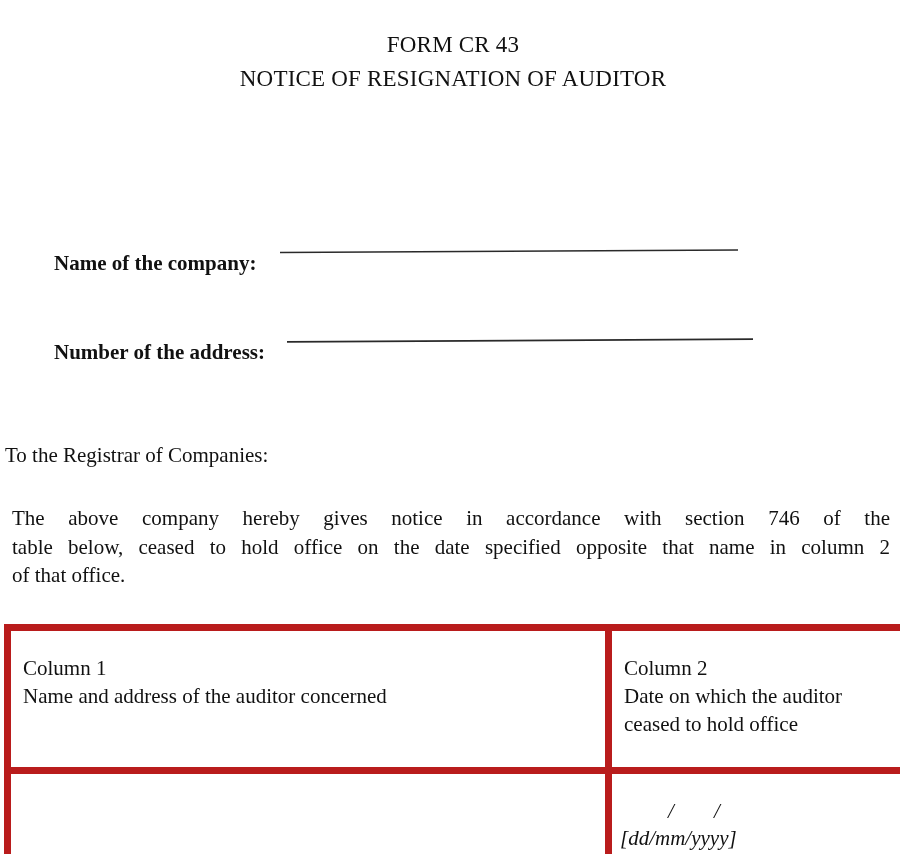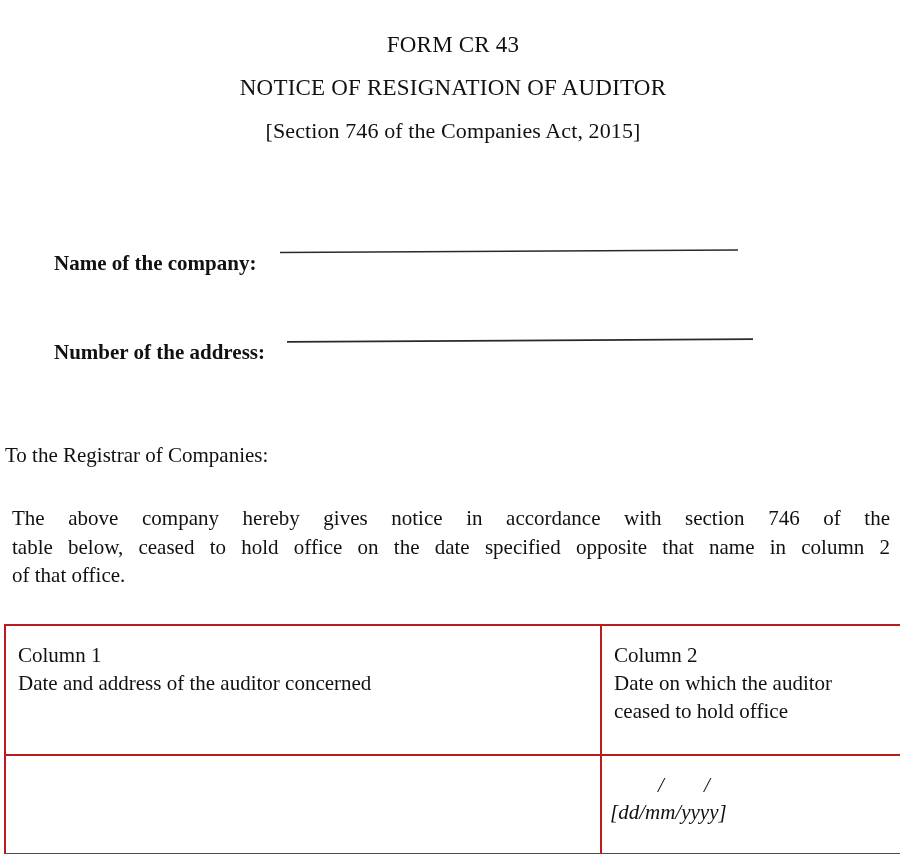--- a/index.html
+++ b/index.html
@@ -33,21 +33,20 @@
     text-align: center;
   }
   .title-main {
     font-size: 23px;
     line-height: 34px;
     letter-spacing: 0.2px;
   }
   .title-sub {
     font-size: 23px;
     line-height: 34px;
-    margin-top: 9px;
     letter-spacing: 0.2px;
   }
   .title-cite {
     font-size: 22px;
     line-height: 32px;
     margin-top: 10px;
     letter-spacing: 0.1px;
   }
 
   
@@ -118,23 +117,23 @@
     position: absolute;
     left: 4px;
     top: 624px;
     width: 906px;   
     border-collapse: collapse;
     table-layout: fixed;
     font-size: 21px;
     line-height: 28px;
   }
   .form-table td {
-    border: 2px solid #b91c1c;
+    border: 7px solid #b91c1c;
     vertical-align: top;
-    padding: 15px 0 10px 12px;
+    padding: 23px 0 10px 12px;
   }
   .col-left  { width: 582px; }
   .col-right { width: 324px; }
 
   .cell-line { display: block; }
 
   .slash-line {
     display: block;
     height: 26px;
     position: relative;
@@ -161,21 +160,20 @@
   .row-entry  td { height: 72px; }
 </style>
 </head>
 <body>
 
 <div class="page">
 
   <div class="heading-block">
     <div class="title-main">FORM CR 43</div>
     <div class="title-sub">NOTICE OF RESIGNATION OF AUDITOR</div>
-    <div class="title-cite">[Section 746 of the Companies Act, 2015]</div>
   </div>
 
   <div class="field-row field-name">
     <span class="field-label">Name of the company:</span>
     <span class="rule-wrap" style="width:458px; margin-left:24px;">
       <svg width="460" height="12" viewBox="0 0 460 12" aria-hidden="true">
         <line x1="0" y1="4.5" x2="458" y2="2.0" stroke="#2a2a2a" stroke-width="1.7"></line>
       </svg>
     </span>
   </div>
@@ -195,21 +193,21 @@
     <span class="jline">The above company hereby gives notice in accordance with section 746 of the</span>
     <span class="jline">table below, ceased to hold office on the date specified opposite that name in column 2</span>
     <span class="jline lastline">of that office.</span>
   </div>
 
   <table class="form-table">
     <tbody>
       <tr class="row-header">
         <td class="col-left">
           <span class="cell-line">Column 1</span>
-          <span class="cell-line">Date and address of the auditor concerned</span>
+          <span class="cell-line">Name and address of the auditor concerned</span>
         </td>
         <td class="col-right">
           <span class="cell-line">Column 2</span>
           <span class="cell-line">Date on which the auditor</span>
           <span class="cell-line">ceased to hold office</span>
         </td>
       </tr>
 
       <tr class="row-entry">
         <td class="col-left"></td>

